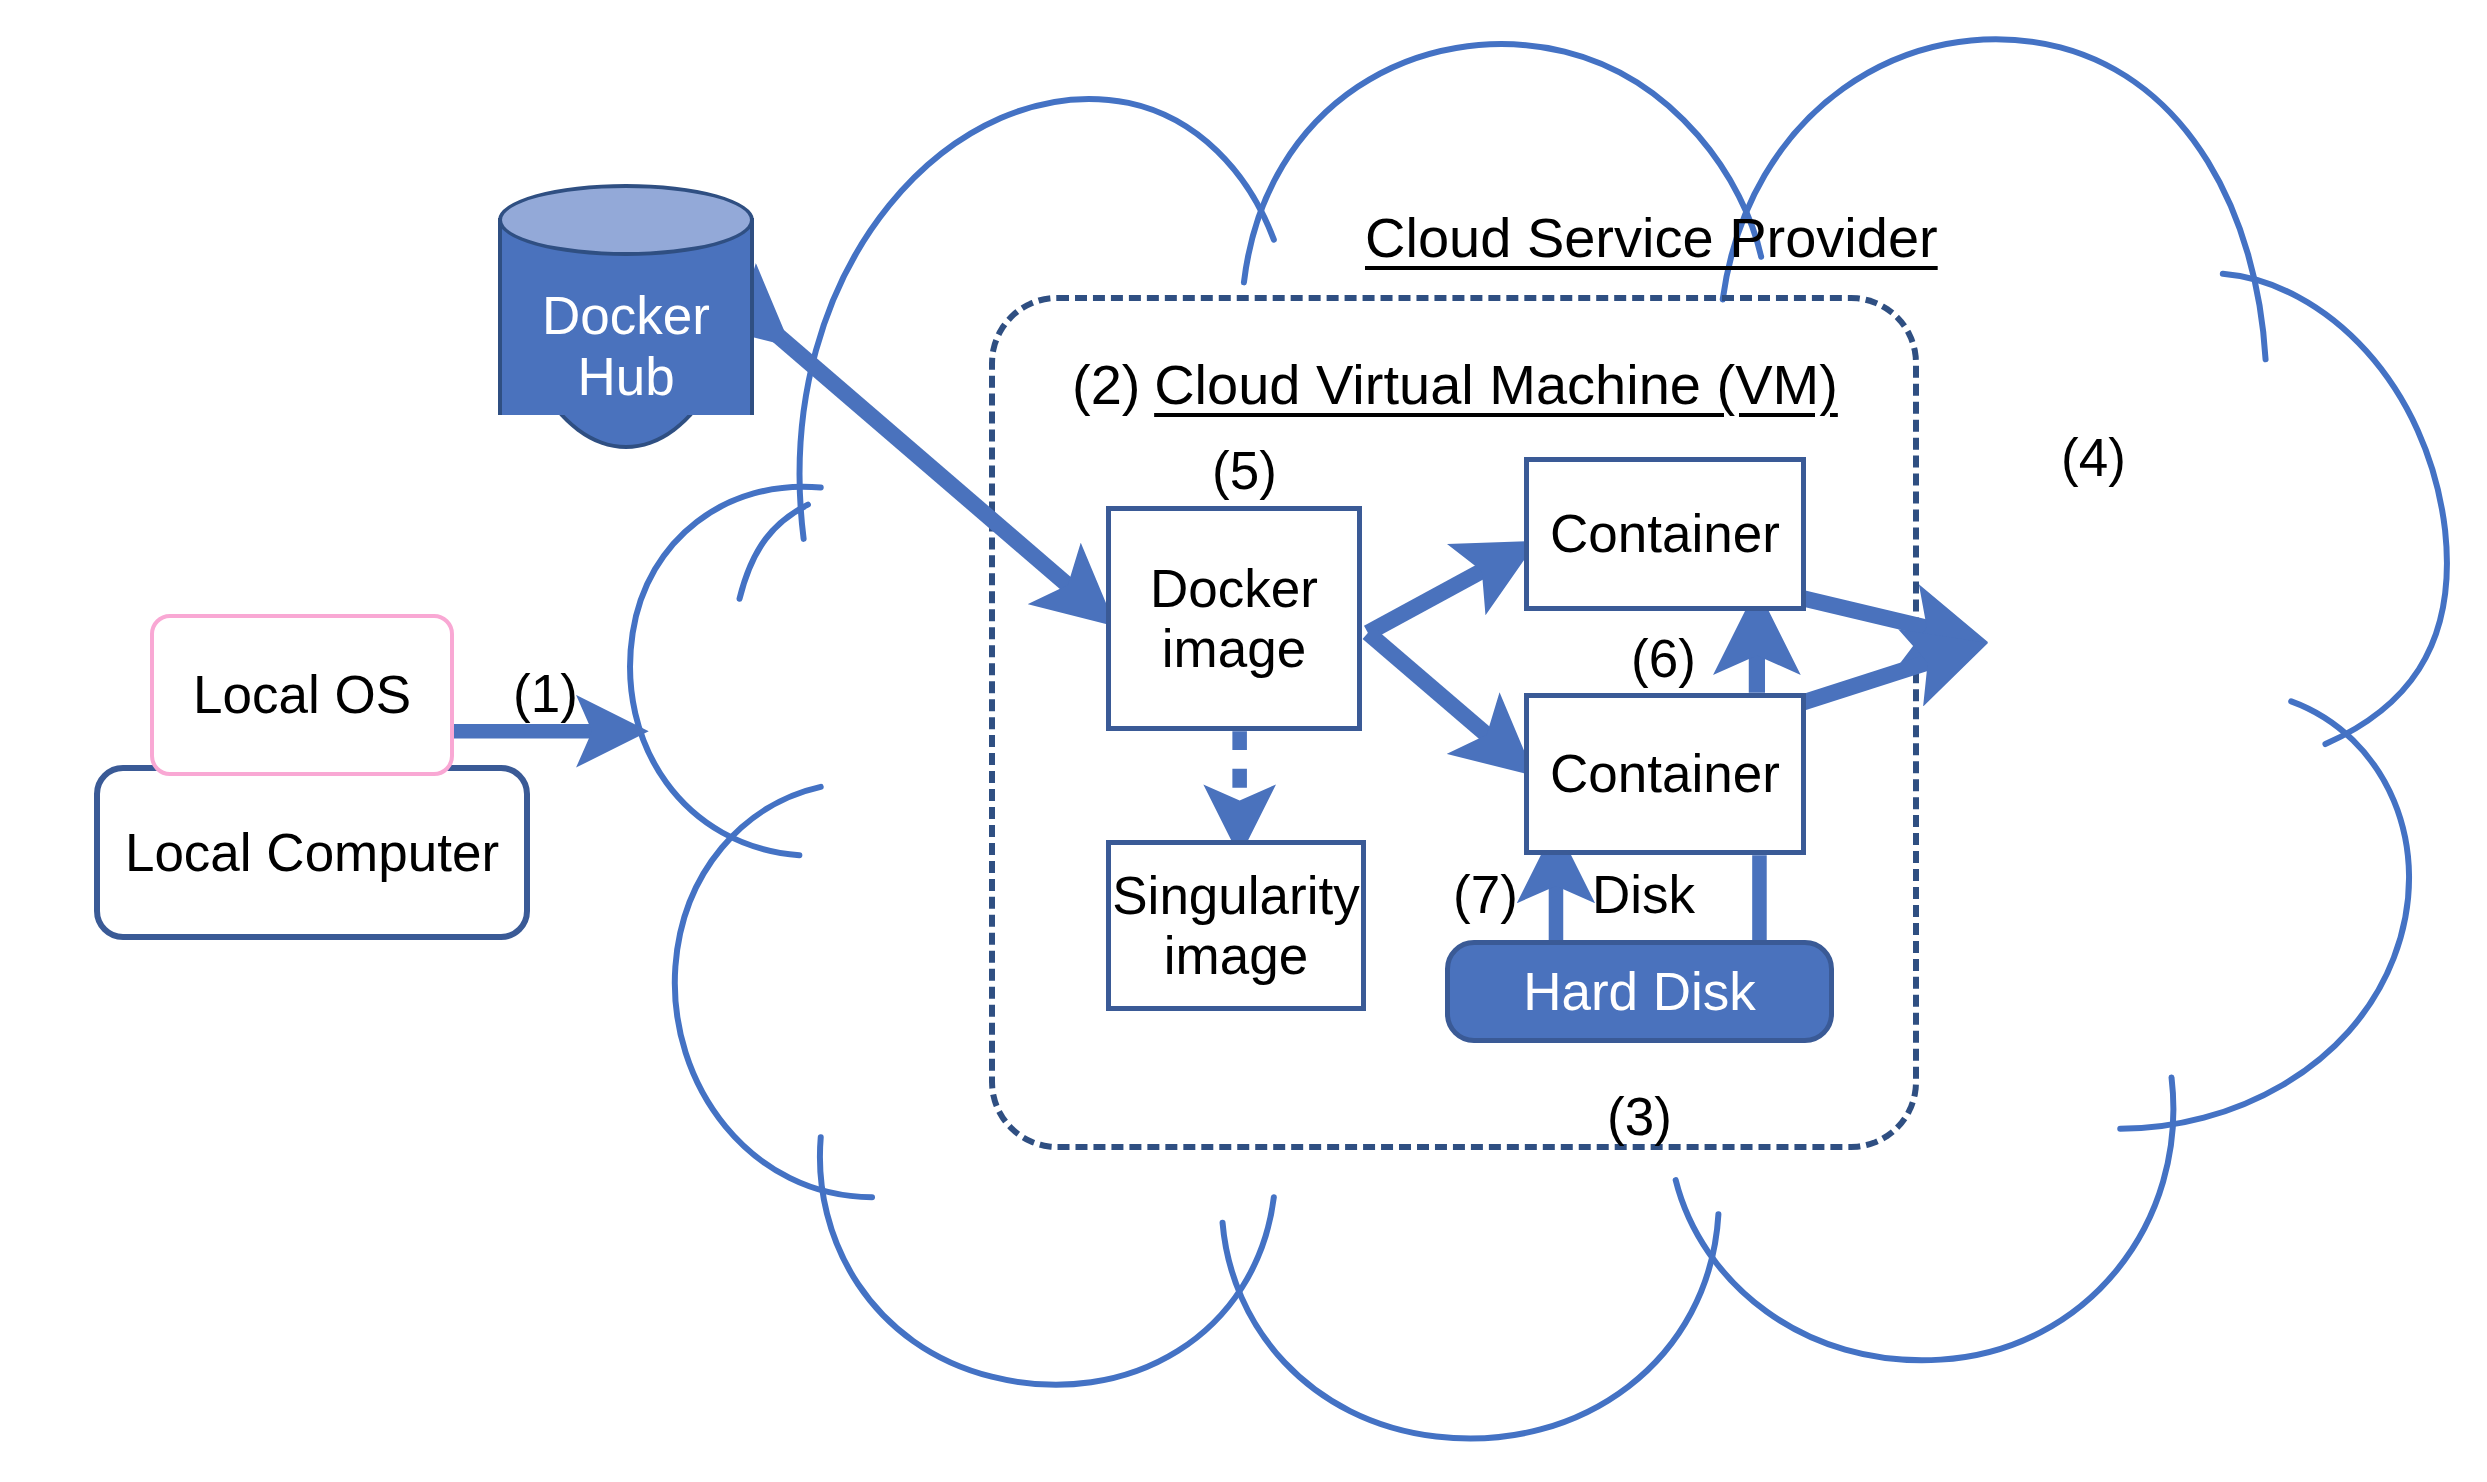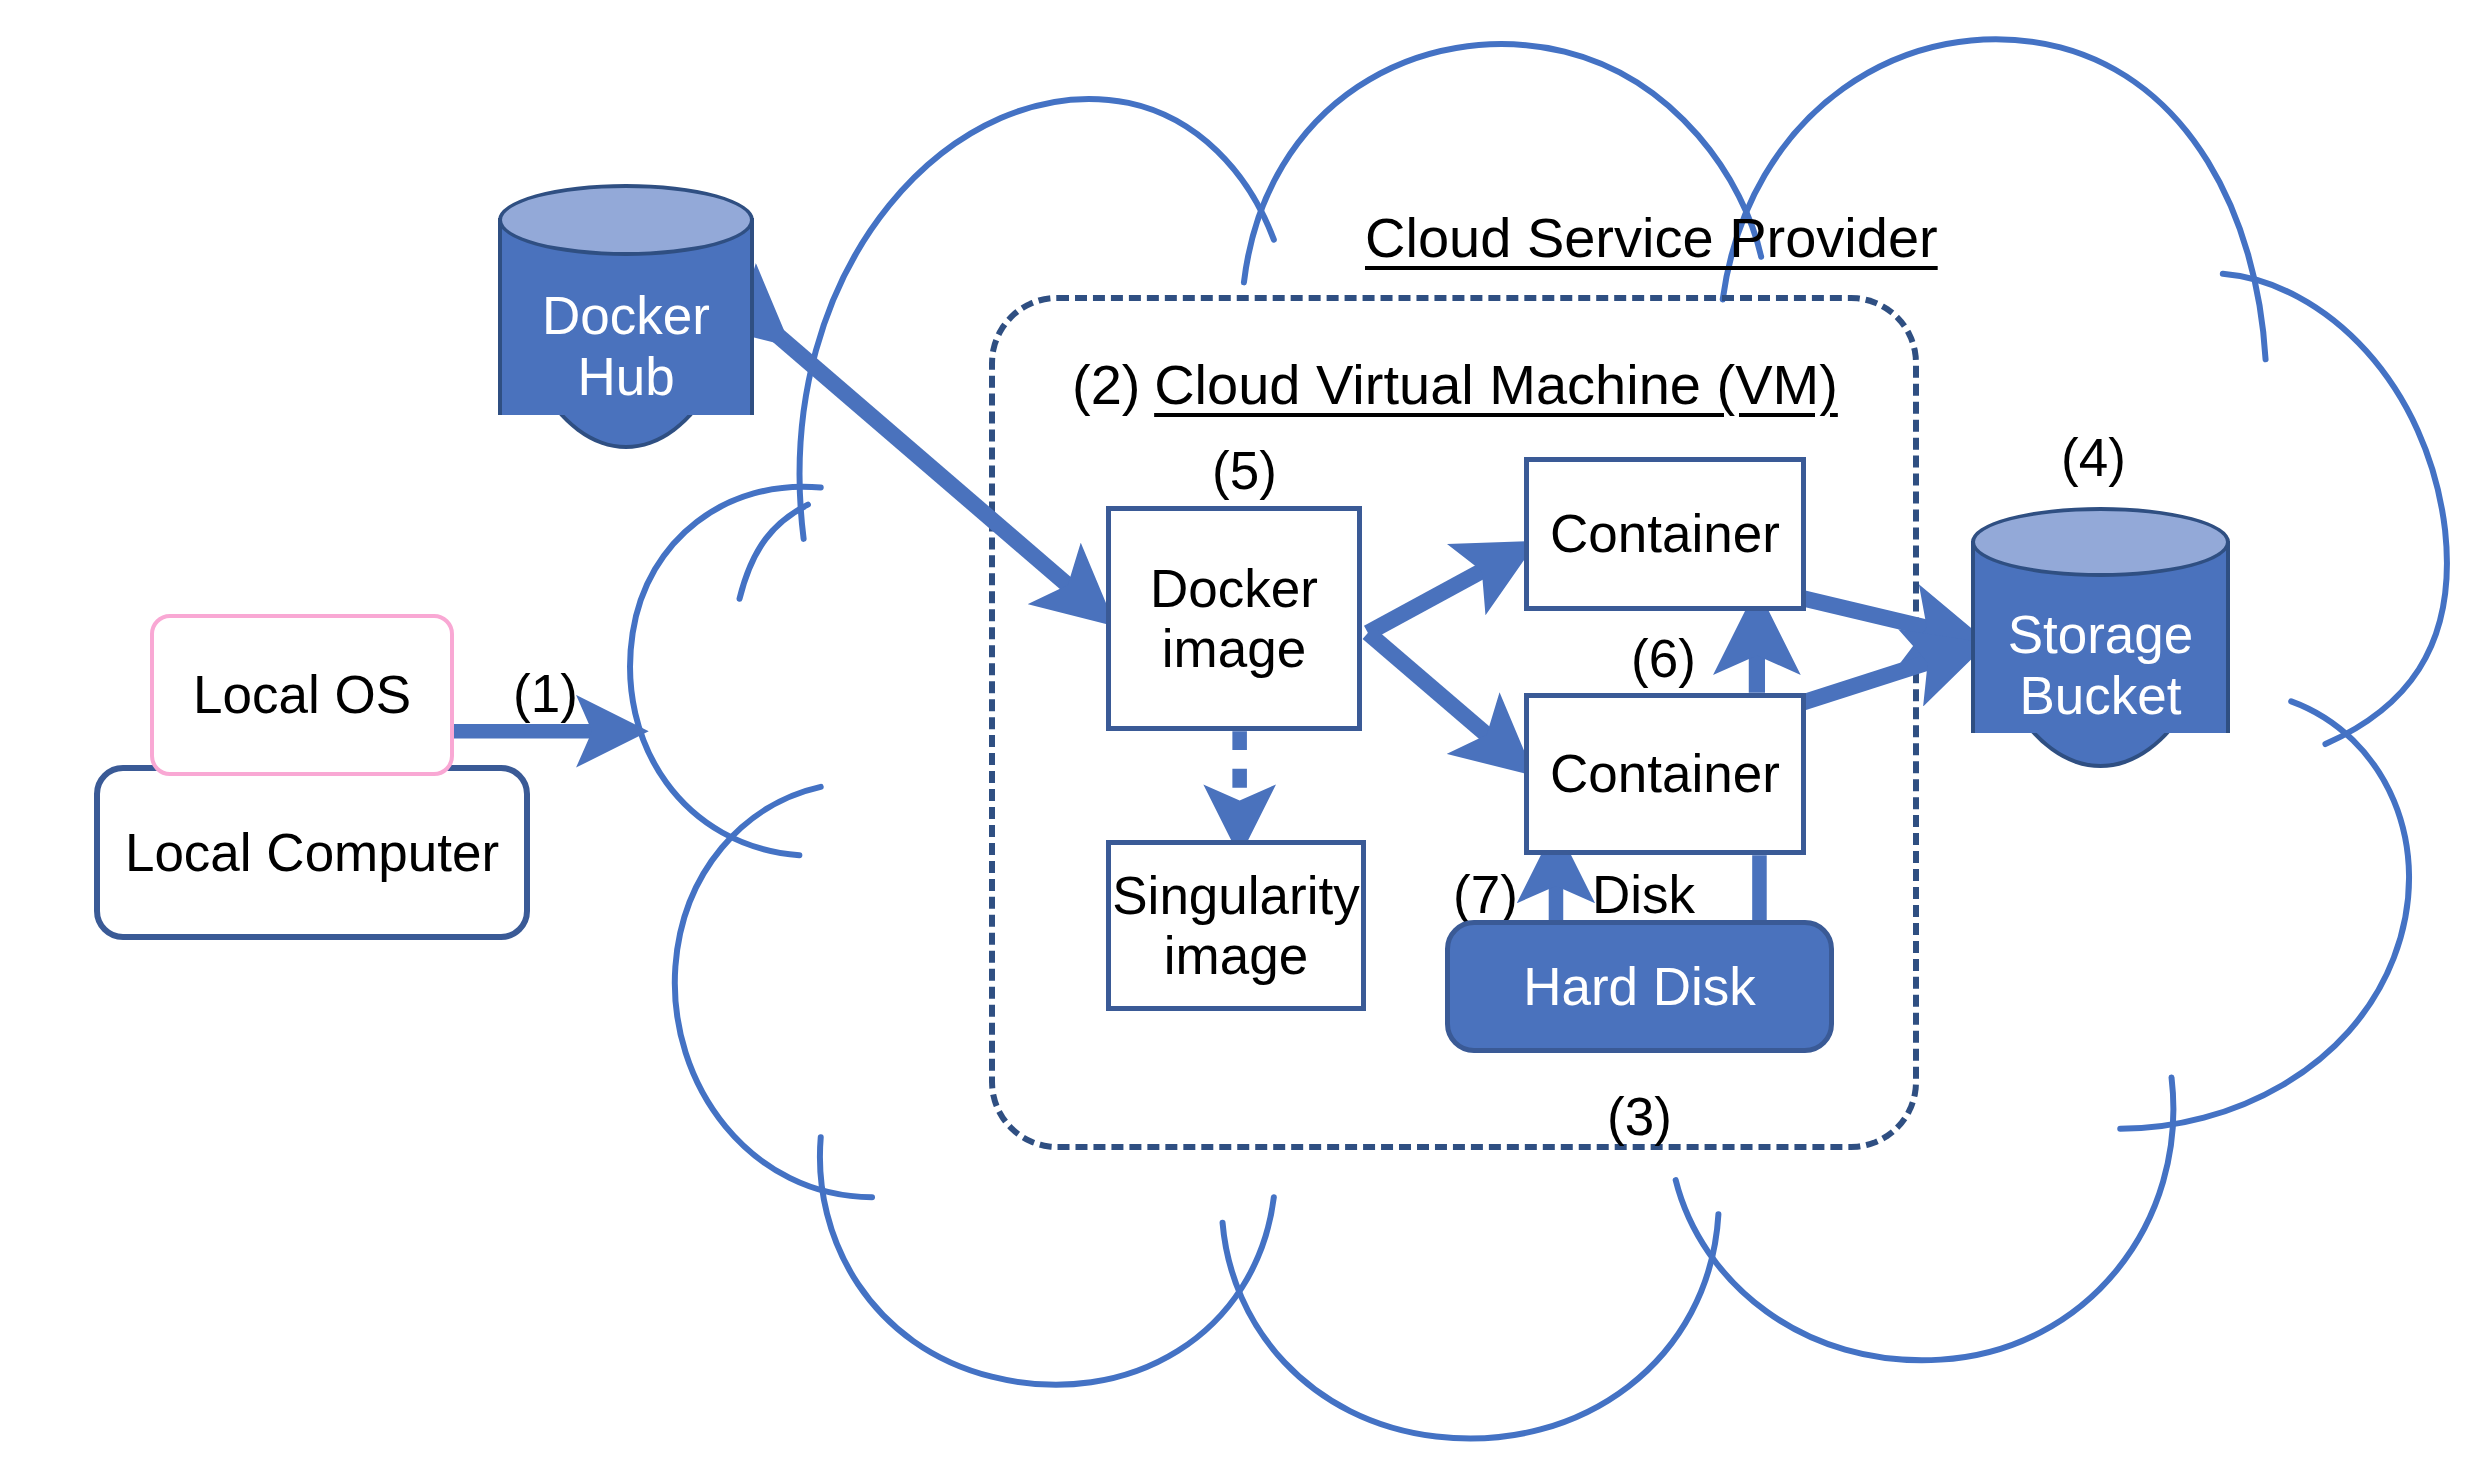--- a/index.html
+++ b/index.html
@@ -247,30 +247,21 @@
   <div class="node rect-blue t-box" style="left:1524px; top:457px; width:282px; height:154px;">Container</div>
 
   <div class="freelabel t-label" style="left:1631px; top:628px;">(6)</div>
 
   <div class="node rect-blue t-box" style="left:1524px; top:693px; width:282px; height:162px;">Container</div>
 
   <div class="freelabel t-label" style="left:1453px; top:864px;">(7)</div>
 
   <div class="freelabel t-label" style="left:1592px; top:864px;">Disk</div>
 
-  <div class="node round-fill t-box" style="left:1445px; top:920px; width:389px; height:133px;">Hard Disk</div>
+  <div class="node round-fill t-box" style="left:1445px; top:940px; width:389px; height:103px;">Hard Disk</div>
 
   <div class="freelabel t-label" style="left:1607px; top:1086px;">(3)</div>
 
   <div class="freelabel t-label" style="left:2061px; top:427px;">(4)</div>
 
-  <div class="cyl" style="left:1971px; top:507px; width:259px; height:261px;">
-    <div class="cyl-bottom" style="top:34px; height:227px;"></div>
-    <div class="cyl-body" style="top:34px; height:192px;"></div>
-    <div class="cyl-top" style="top:0px; height:70px;"></div>
-    <div class="cyl-text t-cyl" style="top:75px; height:167px; flex-direction:column;">
-      <span>Storage</span>
-      <span>Bucket</span>
-    </div>
-  </div>
 
 </div>
 
 
 </body></html>

